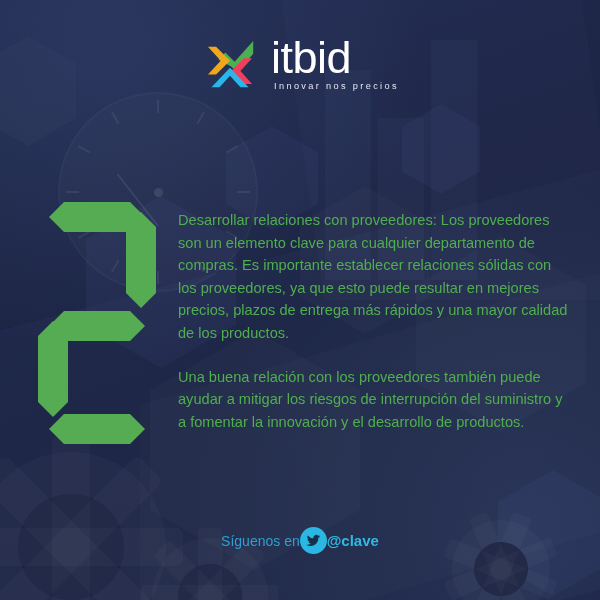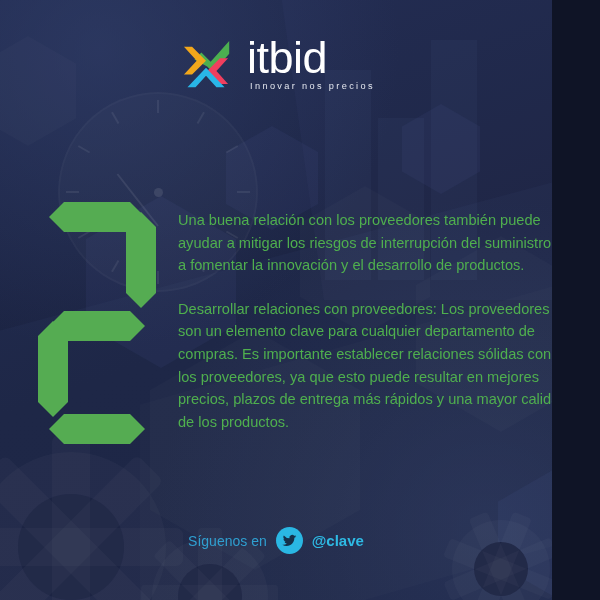--- a/index.html
+++ b/index.html
@@ -7,21 +7,21 @@
     margin: 0;
     padding: 0;
     background: #0f1426;
   }
   body {
     font-family: "Liberation Sans", sans-serif;
   }
 
   .poster {
     position: relative;
-    width: 552px;
+    width: 600px;
     height: 600px;
     overflow: hidden;
     background: #1d2545;
     background-image:
       radial-gradient(circle at 18% 8%, rgba(52,66,110,0.55) 0%, rgba(52,66,110,0) 42%),
       radial-gradient(circle at 88% 88%, rgba(48,60,102,0.45) 0%, rgba(48,60,102,0) 46%),
       linear-gradient(160deg, #212b50 0%, #1b2341 52%, #1a2240 100%);
   }
 
   
@@ -226,21 +226,20 @@
   .copy p + p { margin-top: 21px; }
 
   
   .footer {
     position: absolute;
     left: 0; right: 0;
     bottom: 46px;
     display: flex;
     align-items: center;
     justify-content: center;
-    gap: 9px;
   }
   .footer .follow {
     font-size: 14px;
     color: #2f9fd0;
   }
   .footer .handle {
     font-size: 15px;
     font-weight: bold;
     color: #2ebae4;
   }
@@ -339,22 +338,22 @@
 
   <div class="numeral">
     <div class="seg h top"></div>
     <div class="seg v topright"></div>
     <div class="seg h middle"></div>
     <div class="seg v botleft"></div>
     <div class="seg h bottom"></div>
   </div>
 
   <div class="copy">
+    <p>Desarrollar relaciones con proveedores: Los proveedores son un elemento clave para cualquier departamento de compras. Es importante establecer relaciones sólidas con los proveedores, ya que esto puede resultar en mejores precios, plazos de entrega más rápidos y una mayor calidad de los productos.</p>
     <p>Una buena relación con los proveedores también puede ayudar a mitigar los riesgos de interrupción del suministro y a fomentar la innovación y el desarrollo de productos.</p>
-    <p>Desarrollar relaciones con proveedores: Los proveedores son un elemento clave para cualquier departamento de compras. Es importante establecer relaciones sólidas con los proveedores, ya que esto puede resultar en mejores precios, plazos de entrega más rápidos y una mayor calidad de los productos.</p>
   </div>
 
   <div class="footer">
     <span class="follow">Síguenos en</span>
     <span class="tw">
       <svg viewBox="0 0 24 24" width="16" height="16" aria-hidden="true">
         <path fill="#15304a" d="M23 4.9a8.4 8.4 0 0 1-2.4.7 4.2 4.2 0 0 0 1.8-2.3 8.3 8.3 0 0 1-2.6 1A4.1 4.1 0 0 0 12.7 8a11.7 11.7 0 0 1-8.5-4.3 4.1 4.1 0 0 0 1.3 5.5 4.1 4.1 0 0 1-1.9-.5v.1a4.1 4.1 0 0 0 3.3 4 4.2 4.2 0 0 1-1.9.1 4.1 4.1 0 0 0 3.8 2.9A8.3 8.3 0 0 1 2 17.5a11.7 11.7 0 0 0 6.3 1.9c7.6 0 11.7-6.3 11.7-11.7v-.5A8.3 8.3 0 0 0 23 4.9z"></path>
       </svg>
     </span>
     <span class="handle">@clave</span>

